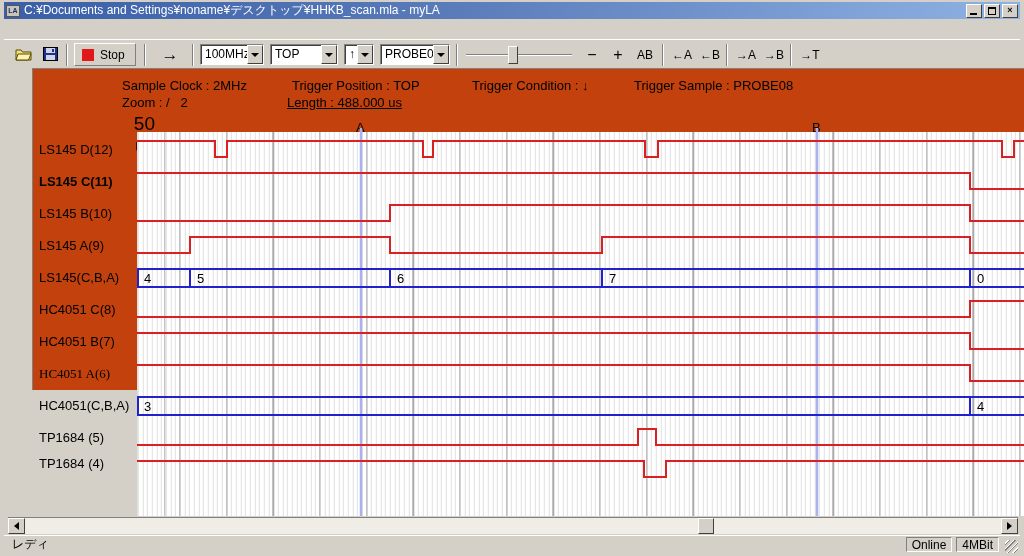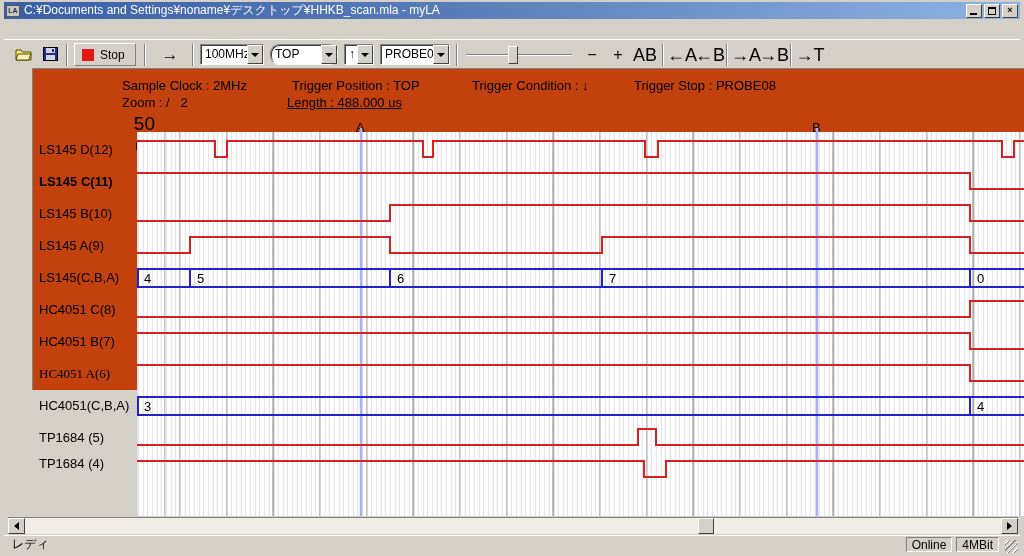--- a/index.html
+++ b/index.html
@@ -36,21 +36,21 @@
   .toolbar { position:absolute; left:1px; top:39px; width:1016px; height:29px;
              background:#d4d0c8; border-top:1px solid #fff; font-size:12px; }
   .toolbar > * { position:absolute; top:4px; }
   .tsep { width:2px; height:22px; border-left:1px solid #808080; border-right:1px solid #fff; }
   .ticon { width:20px; height:20px; display:flex; align-items:center; justify-content:center; }
   .stop-btn { left:70px; top:3px; width:62px; height:23px; border:1px solid;
               border-color:#fff #808080 #808080 #fff; display:flex; align-items:center;
               gap:6px; padding:4px 7px; background:#d4d0c8; }
   .stop-sq { width:12px; height:12px; background:#e21818; flex:0 0 auto; }
   .flatbtn { height:22px; display:flex; align-items:center; justify-content:center;
-             color:#000; padding:0 4px; font-size:18px; }
+             color:#000; padding:0 4px; font-size:12px; }
   .combo { height:21px; background:#fff; border:1px solid; border-color:#808080 #fff #fff #808080;
            box-shadow:inset 1px 1px 0 #404040; display:flex; }
   .combo-value { flex:1 1 auto; font-size:12px; line-height:19px; padding-left:4px;
                  white-space:nowrap; overflow:hidden; }
   .combo-btn { flex:0 0 16px; background:#d4d0c8; border:1px solid;
                border-color:#fff #404040 #404040 #fff; display:flex; align-items:center;
                justify-content:center; }
   .combo-arrow { width:0; height:0; border-left:4px solid transparent;
                  border-right:4px solid transparent; border-top:4px solid #000; }
   .slider { left:462px; top:8px; width:106px; height:18px; }
@@ -142,21 +142,21 @@
     <div class="tsep" style="left:140px;"></div>
     <div class="flatbtn" style="left:148px; width:36px; font-size:17px;">→</div>
     <div class="tsep" style="left:188px;"></div>
 
     <div class="combo" style="left:196px; width:64px;">
       <span class="combo-value">100MHz</span>
       <span class="combo-btn">
           <span class="combo-arrow"></span>
         </span>
     </div>
-    <div class="combo" style="left:266px; width:68px;border-radius:9px;">
+    <div class="combo" style="left:266px; width:68px;">
       <span class="combo-value">TOP</span>
       <span class="combo-btn">
           <span class="combo-arrow"></span>
         </span>
     </div>
     <div class="combo" style="left:340px; width:30px;">
       <span class="combo-value">↑</span>
       <span class="combo-btn">
           <span class="combo-arrow"></span>
         </span>
@@ -183,21 +183,21 @@
     <div class="flatbtn" style="left:728px; width:28px;">→A</div>
     <div class="flatbtn" style="left:756px; width:28px;">→B</div>
     <div class="tsep" style="left:786px;"></div>
     <div class="flatbtn" style="left:792px; width:28px;">→T</div>
   </div>
 
   <div class="client">
     <span class="info-item" style="left:89px; top:9px;">Sample Clock : 2MHz</span>
     <span class="info-item" style="left:259px; top:9px;">Trigger Position : TOP</span>
     <span class="info-item" style="left:439px; top:9px;">Trigger Condition : ↓</span>
-    <span class="info-item" style="left:601px; top:9px;">Trigger Stop : PROBE08</span>
+    <span class="info-item" style="left:601px; top:9px;">Trigger Sample : PROBE08</span>
     <span class="info-item" style="left:89px; top:26px;">Zoom : /   2</span>
     <span class="info-item" style="left:254px; top:26px;text-decoration:underline;">Length : 488.000 us</span>
 
     <span class="time-scale" style="left:82px; top:44px; width:40px; text-align:right;">50 us</span>
     <span class="marker-label" style="left:323px; top:51px;">A</span>
     <span class="marker-label" style="left:779px; top:51px;">B</span>
 
     <div id="lane-labels">
         <div class="lane-label" style="top: 65px;">LS145 D(12)</div>
         <div class="lane-label" style="top: 97px; font-weight: bold;">LS145 C(11)</div>

